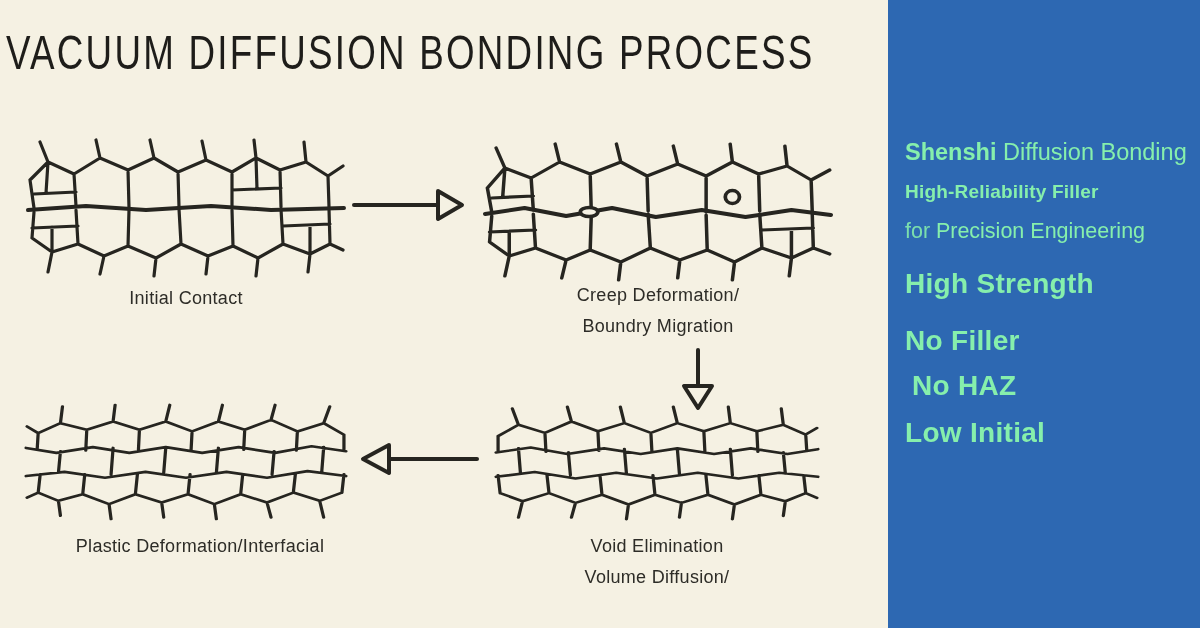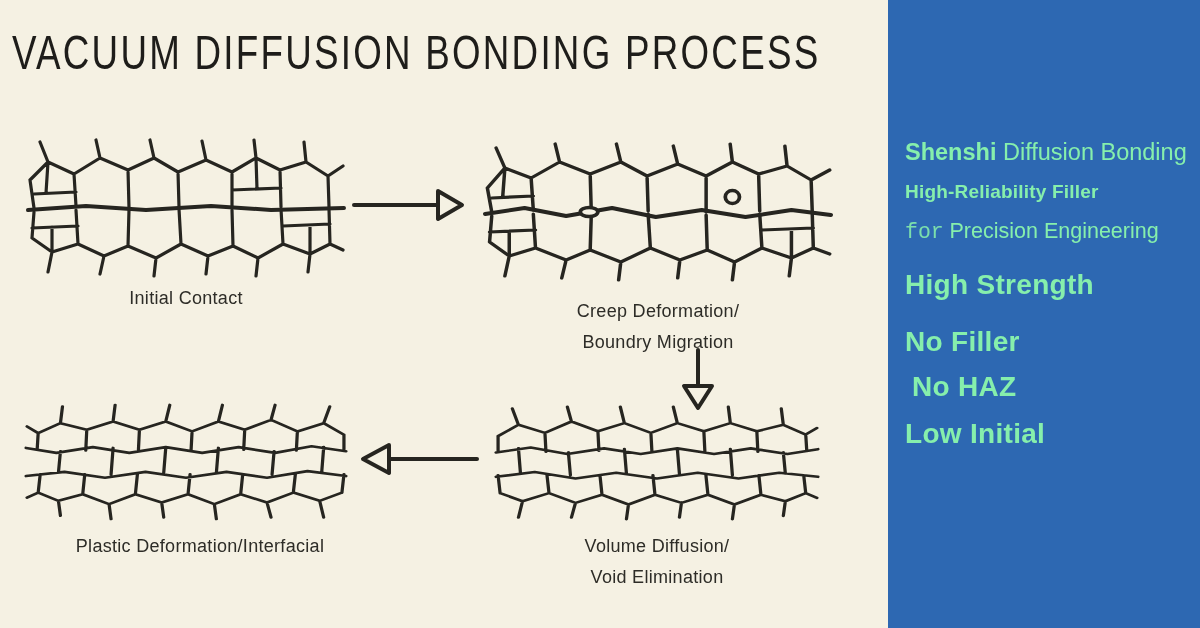--- a/index.html
+++ b/index.html
@@ -2,21 +2,21 @@
 <html><head>
 <meta charset="utf-8">
 <style>
   * { margin:0; padding:0; box-sizing:border-box; }
   html,body { width:1200px; height:628px; }
   body { font-family:"Liberation Sans", sans-serif; overflow:hidden; }
 
   .canvas { position:relative; width:1200px; height:628px; background:#f5f1e3; }
 
   
-  .title { position:absolute; left:12px; top:28px; white-space:nowrap; color:#1e1d1a;
+  .title { position:absolute; left:6px; top:28px; white-space:nowrap; color:#1e1d1a;
            font-size:49px; font-weight:400; line-height:1; }
   .title-inner { display:inline-block; letter-spacing:3px; transform:scaleX(0.75);
                  transform-origin:left center; }
 
   
   svg.grain, svg.arrow { position:absolute; display:block; }
   .g-mesh  { fill:none; stroke:#262520; stroke-width:3.2; stroke-linecap:round; stroke-linejoin:round; }
   .g-seam  { fill:none; stroke:#262520; stroke-width:4;   stroke-linecap:round; stroke-linejoin:round; }
   .g-void  { fill:#f5f1e3; stroke:#262520; stroke-width:3.4; }
   .a-line  { fill:none; stroke:#262520; stroke-width:4; stroke-linecap:round; }
@@ -29,32 +29,32 @@
 
   #arrow-right { left:350px; top:186px; width:116px; height:38px; }
   #arrow-down  { left:679px; top:346px; width:38px;  height:66px; }
   #arrow-left  { left:349px; top:440px; width:132px; height:38px; }
 
   
   .stage-label { position:absolute; text-align:center; color:#2d2c27;
                  font-size:18px; line-height:31px; letter-spacing:0.3px; }
   .stage-label span { display:block; }
   #label-stage1 { left:26px;  top:283px; width:320px; }
-  #label-stage2 { left:483px; top:296px; width:350px; }
+  #label-stage2 { left:483px; top:280px; width:350px; }
   #label-stage3 { left:494px; top:531px; width:326px; }
   #label-stage4 { left:6px;   top:531px; width:388px; }
 
   
   .panel { position:absolute; left:888px; top:0; width:364px; height:628px;
            background:#2d68b2; color:#86efac; padding:138px 4px 0 17px; }
   .brand   { font-size:23.5px; line-height:1.2; white-space:nowrap; margin-bottom:15px; font-weight:400; }
   .brand b { font-weight:700; }
   .tagline { font-size:19px;  line-height:1.2; font-weight:700; letter-spacing:0.2px; margin-bottom:15px; }
   .subline { font-size:21.5px; line-height:1.2; margin-bottom:22px; white-space:nowrap; }
-  .subline .light { opacity:0.88; margin-right:0.27em;font-family:Liberation Mono, monospace; }
+  .subline .light { opacity:0.88; margin-right:0.27em; }
   .feature { font-size:28px; font-weight:700; line-height:1.2; letter-spacing:0.3px; }
   .f0 { margin-bottom:24px; }
   .f1 { margin-bottom:11px; }
   .f2 { margin-bottom:13px; padding-left:7px; }
 </style>
 </head>
 <body>
 
 <div class="canvas">
 
@@ -110,22 +110,22 @@
       M24,28 L18,8 M76,24 L72,6 M128,26 L124,6 M180,26 L176,6 M232,26 L230,6 M284,28 L282,8
       M2,62 L36,56 L72,64 L108,57 L144,64 L180,57 L216,64 L252,57 L288,64 L318,58
       M4,42 L4,60 M50,38 L51,61 M102,36 L103,60 M154,38 L155,61 M206,36 L207,61 M258,36 L259,61 M306,40 L307,60
       M2,92 L40,86 L80,94 L120,87 L160,94 L200,87 L240,94 L280,87 L318,92
       M24,57 L26,88 M73,62 L75,90 M128,58 L130,88 M180,58 L182,88 M232,58 L234,90 M284,62 L286,88
       M6,112 L28,122 L54,112 L80,124 L106,114 L132,126 L158,114 L184,124 L210,114 L236,126 L262,114 L286,122 L306,112 L317,118
       M4,90 L6,112 M52,90 L54,112 M104,90 L106,114 M156,90 L158,114 M208,90 L210,114 M260,90 L262,114 M304,90 L306,112
       M28,122 L24,142 M80,124 L76,142 M132,126 L130,144 M184,124 L182,142 M236,126 L234,144 M286,122 L284,140"></path>
   </svg>
   <div id="label-stage3" class="stage-label">
+    <span>Void Elimination</span>
     <span>Volume Diffusion/</span>
-    <span>Void Elimination</span>
   </div>
 
   <svg id="arrow-left" class="arrow" viewBox="0 0 132 38">
     <path class="a-line" d="M128,19 L40,19"></path>
     <path class="a-head" d="M40,5 L14,19 L40,33 Z"></path>
   </svg>
 
   <svg id="svg-stage4" class="grain" viewBox="0 0 320 150" preserveAspectRatio="none">
     <use href="#grain-mesh-c" transform="translate(320,0) scale(-1,1)"></use>
   </svg>

